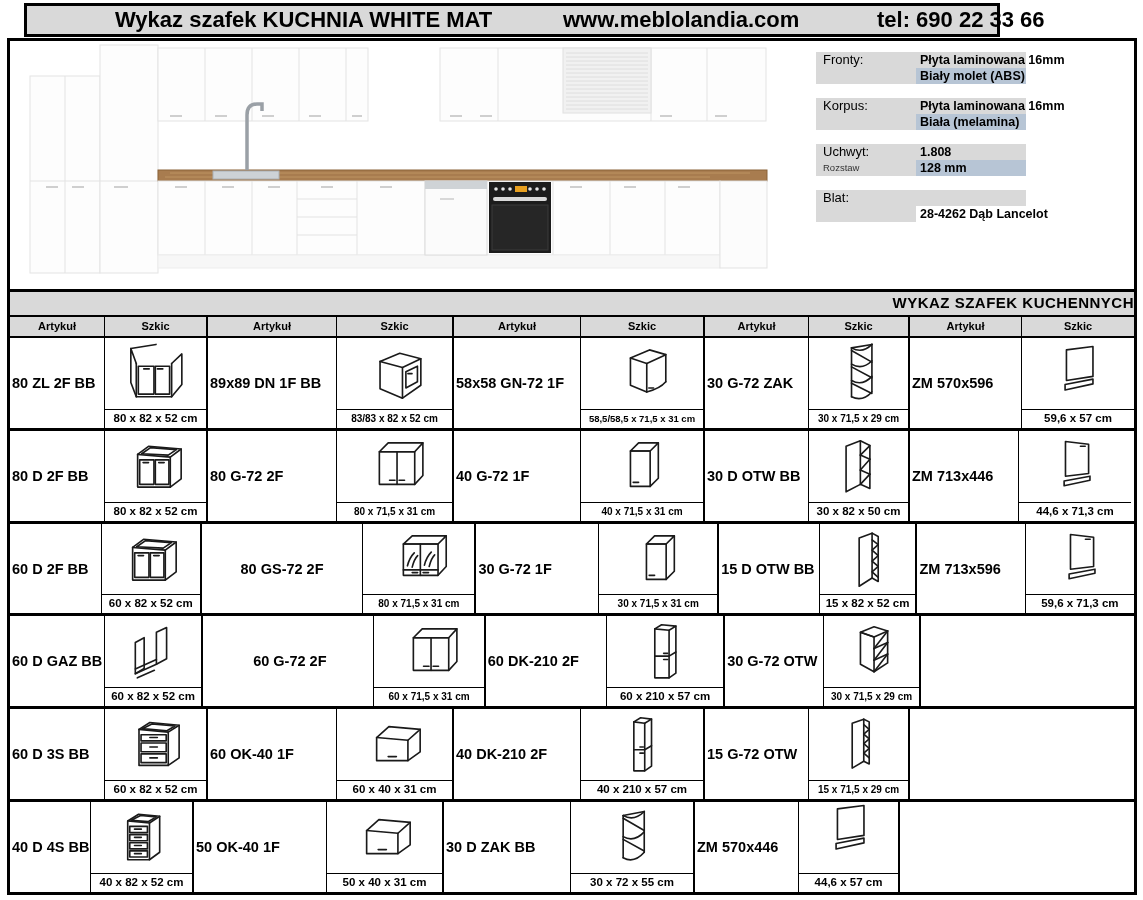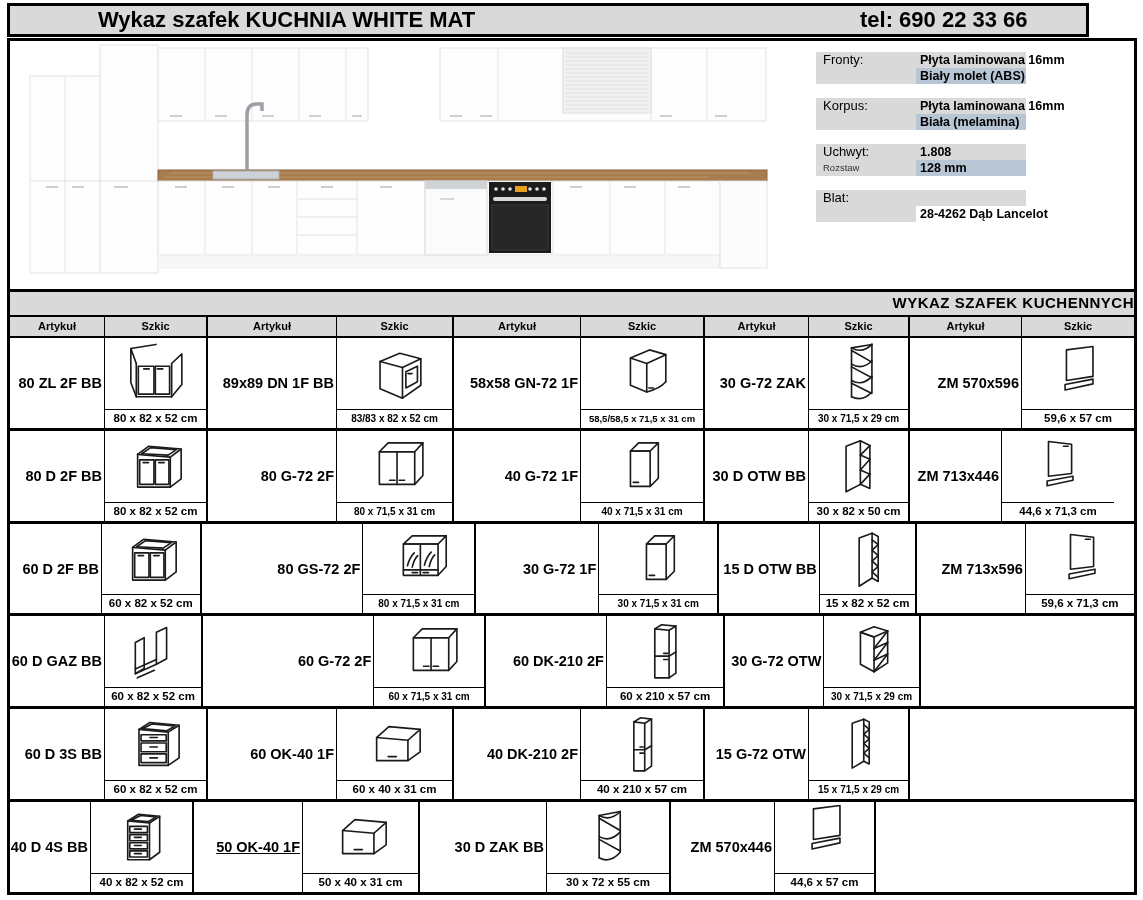--- a/index.html
+++ b/index.html
@@ -1,20 +1,20 @@
 <!DOCTYPE html>
 <html><head>
 <meta charset="utf-8">
 <style>
   *{margin:0;padding:0;box-sizing:border-box}
   html,body{width:1143px;height:900px;background:#fff;font-family:"Liberation Sans",sans-serif;color:#000;overflow:hidden}
   body{position:relative}
 
   
-  .header-bar{position:absolute;left:7px;top:3px;width:1082px;height:34px;background:#d9d9d9;border:3px solid #000}
+  .header-bar{position:absolute;left:24px;top:3px;width:976px;height:34px;background:#d9d9d9;border:3px solid #000}
   .header-bar span{position:absolute;top:50%;transform:translateY(-50%);font-weight:bold;font-size:22px;white-space:nowrap}
   .hb-t1{left:88px}.hb-t2{left:536px}.hb-t3{left:850px}
 
   
   .content-box{position:absolute;left:7px;top:38px;width:1130px;height:857px;border:3px solid #000;display:flex;flex-direction:column;background:#fff}
   .top-section{height:248px;flex:none;position:relative;overflow:hidden}
   .kitchen{position:absolute;left:0;top:0}
 
   
   .spec-panel{position:absolute;left:806px;top:11px;width:300px}
@@ -32,34 +32,35 @@
   .cab-table{flex:1;display:flex;flex-direction:column;border-top:3px solid #000;min-height:0}
   .table-title{height:25px;background:#d9d9d9;border-bottom:2px solid #000;text-align:right;font-weight:bold;font-size:15px;line-height:22px;letter-spacing:.5px}
   .colheader-row{display:flex;height:21px;border-bottom:2px solid #000}
   .hc{background:#d9d9d9;font-size:11px;font-weight:bold;text-align:center;line-height:18px}
   .hc.a{border-right:1px solid #000}
   .hc.s{border-right:2px solid #000}
   .colheader-row .hc:last-child{border-right:none}
   .body-rows{flex:1;display:flex;flex-direction:column;min-height:0}
   .trow{flex:1;display:flex;border-bottom:3px solid #000;min-height:0}
   .trow:last-child{border-bottom:none}
-  .cell-art{display:flex;align-items:center;justify-content:flex-end;font-weight:bold;font-size:14.5px;border-right:1px solid #000;text-align:center;padding:0 2px;white-space:nowrap}
+  .cell-art{display:flex;align-items:center;justify-content:flex-start;font-weight:bold;font-size:14.5px;border-right:1px solid #000;text-align:center;padding:0 2px;white-space:nowrap}
   .cell-szkic{display:flex;flex-direction:column;border-right:2px solid #000;min-height:0}
   .cell-empty{background:#fff}
   .trow > *:last-child{border-right:none}
   .sketch{flex:1;display:flex;align-items:center;justify-content:center;min-height:0;overflow:hidden}
   .sketch svg{display:block}
   .sketch svg *{stroke:#1a1a1a;fill:none;stroke-width:2.4;stroke-linecap:round;stroke-linejoin:round}
   .dims{height:19px;flex:none;border-top:1px solid #000;font-weight:bold;text-align:center;line-height:17px;white-space:nowrap;overflow:hidden}
 </style>
 </head>
 <body>
 
 <div class="header-bar">
   <span class="hb-t1">Wykaz szafek KUCHNIA WHITE MAT</span>
+  <span class="hb-t2">www.meblolandia.com</span>
   <span class="hb-t3">tel: 690 22 33 66</span>
 </div>
 
 <div class="content-box">
   <div class="top-section">
 
     <svg class="kitchen" width="792" height="246" viewBox="0 0 792 246">
       <rect x="0" y="0" width="792" height="246" fill="#ffffff"></rect>
       <g fill="#fdfdfd" stroke="#e3e3e3">
         <rect x="20" y="35" width="70" height="197"></rect>
@@ -349,21 +350,21 @@
             <div class="sketch">
               <svg viewBox="0 0 100 100" width="68" height="68">
                 <path d="M31 21 L52 13 V77 L31 88 Z"></path>
                 <path d="M52 13 L66 20 V83 L52 77"></path>
                 <path d="M52 34 L66 40 M52 56 L66 62"></path>
                 <path d="M52 34 L66 20 M52 56 L66 40 M52 77 L66 62"></path>
               </svg>
             </div>
             <div class="dims" style="font-size:11.5px">30 x 82 x 50 cm</div>
           </div>
-          <div class="cell-art" style="width: 92px;">
+          <div class="cell-art" style="width: 109px;">
             <span>ZM 713x446</span>
           </div>
           <div class="cell-szkic" style="width: 112px;">
             <div class="sketch">
               <svg viewBox="0 0 100 100" width="68" height="68">
                 <path d="M36 14 L70 18 V61 L36 65 Z"></path>
                 <path d="M58 21 h7"></path>
                 <path d="M34 72 L72 65 V71 L34 79 Z"></path>
               </svg>
             </div>
@@ -585,21 +586,21 @@
                 <path d="M76 18 V71 L61 82"></path>
                 <rect x="32" y="33" width="26" height="9"></rect>
                 <rect x="32" y="45" width="26" height="9"></rect>
                 <rect x="32" y="57" width="26" height="9"></rect>
                 <rect x="32" y="69" width="26" height="9"></rect>
                 <path d="M39 37 h10 M39 49 h10 M39 61 h10 M39 73 h10"></path>
               </svg>
             </div>
             <div class="dims" style="font-size:11.5px">40 x 82 x 52 cm</div>
           </div>
-          <div class="cell-art" style="width: 109px; text-decoration: underline;">
+          <div class="cell-art" style="width: 133px;">
             <span>50 OK-40 1F</span>
           </div>
           <div class="cell-szkic" style="width: 117px;">
             <div class="sketch">
               <svg viewBox="0 0 100 100" width="68" height="68">
                 <path d="M23 39 L41 23 L87 27 L69 43 Z"></path>
                 <path d="M23 39 V73 H69 V43"></path>
                 <path d="M87 27 V60 L69 73"></path>
                 <path d="M40 67 h12"></path>
               </svg>

